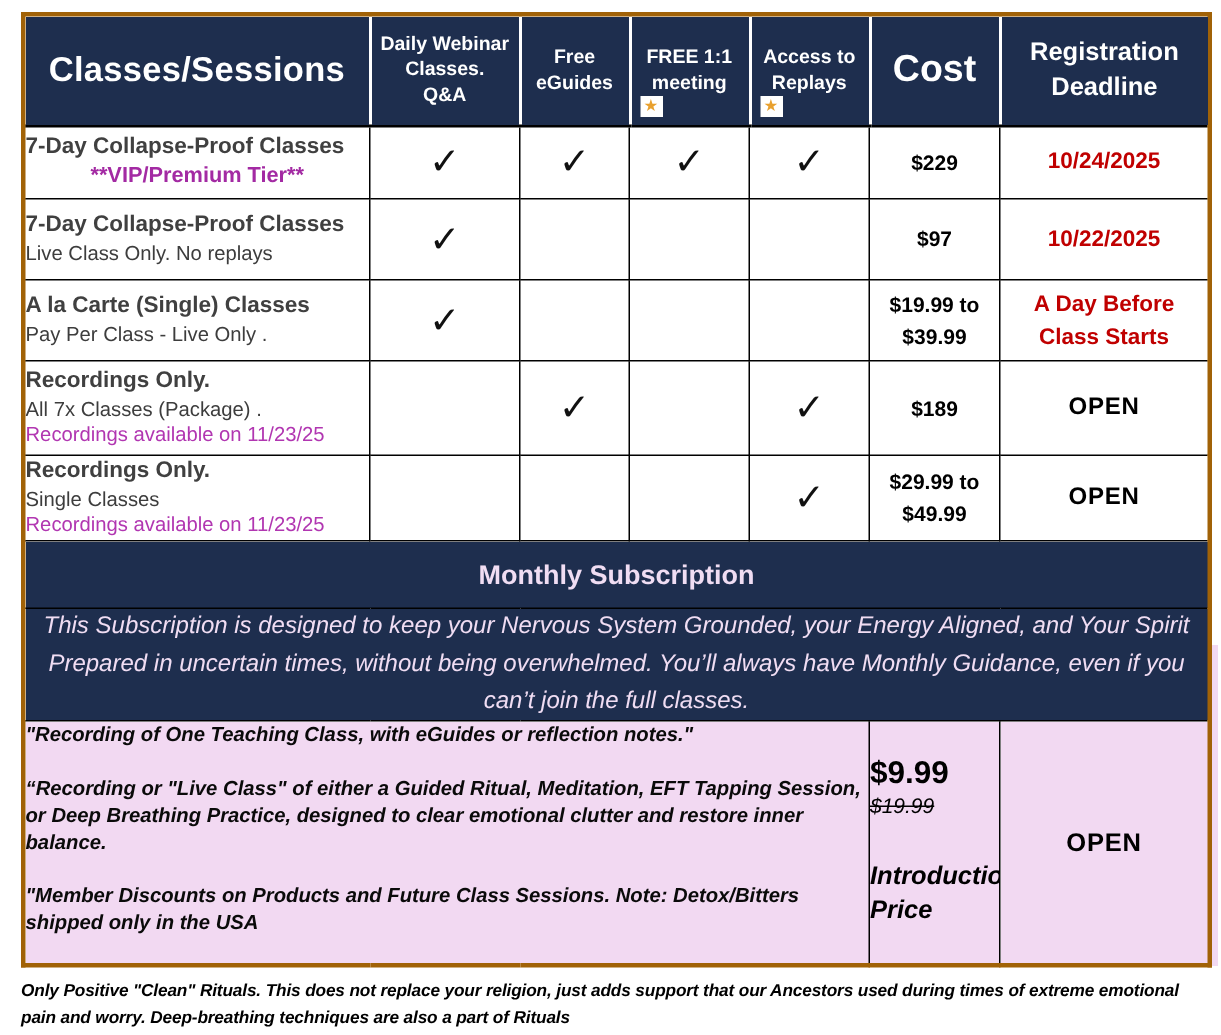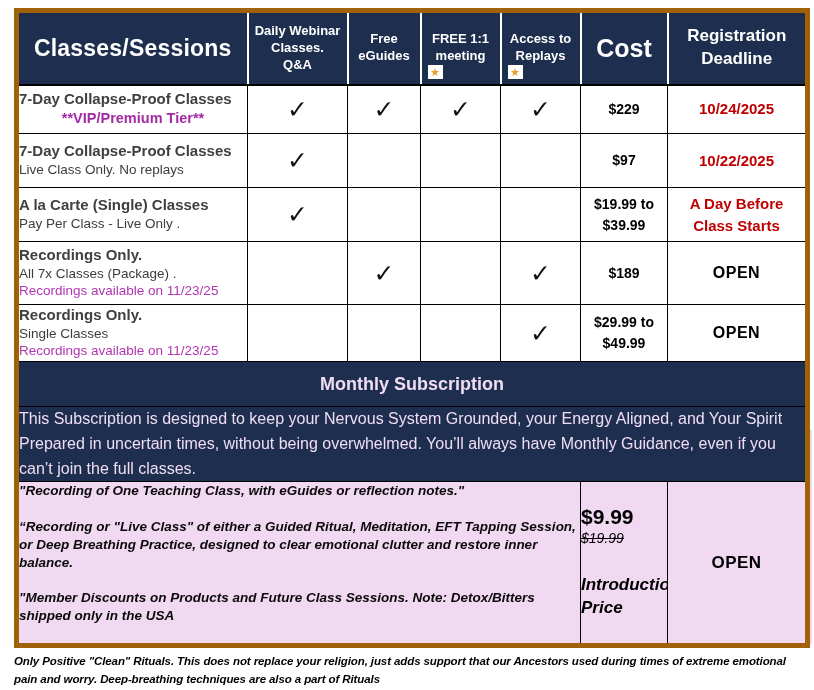--- a/index.html
+++ b/index.html
@@ -4,21 +4,21 @@
 <style>
   html,body{margin:0;padding:0;background:#ffffff;}
   .canvas{
     position:relative;width:814px;height:690px;background:#ffffff;overflow:hidden;
     font-family:"Liberation Sans","DejaVu Sans",sans-serif;color:#000;
   }
   .pink-strip{position:absolute;left:800px;top:430px;width:12px;height:214px;background:var(--pink);}
   table.main{
     position:absolute;left:14px;top:8px;width:791px;
     border-collapse:collapse;table-layout:fixed;background:#fff;
-    border:5px solid #a16207;
+    border:3px solid #a16207;
   }
   table.main th, table.main td{border:1px solid #000;padding:0;vertical-align:middle;overflow:hidden;}
   
   tr.hdr th{
     background:var(--navy);color:#fff;font-weight:bold;text-align:center;
     border-bottom:2px solid #000;position:relative;
   }
   tr.hdr th + th{border-left:2px solid #fff;}
   .h-classes{font-size:23px;letter-spacing:.2px;}
   .h-col{font-size:13px;line-height:1.3;}
@@ -41,22 +41,22 @@
   td.cost{text-align:center;font-weight:bold;font-size:14px;line-height:1.5;}
   td.dl{text-align:center;font-weight:bold;font-size:15px;line-height:1.45;}
   td.dl.red{color:var(--red);}
   td.dl.open{font-size:16px;letter-spacing:.5px;}
   
   td.band-title{
     background:var(--navy);color:var(--band_text);text-align:center;
     font-weight:bold;font-size:18px;
   }
   td.band-desc{
-    background:var(--navy);color:var(--band_text);
-    font-size:16px;line-height:1.55;padding:4px 24px;
+    background:var(--navy);color:var(--band_text);text-align:center;
+    font-style:italic;font-size:16px;line-height:1.55;padding:4px 24px;
   }
   
   tr.pinkrow td{background:var(--pink);}
   td.benefits{padding:8px 14px;vertical-align:top;text-align:left;}
   td.benefits p{margin:0 0 17px 0;font-weight:bold;font-style:italic;font-size:13.5px;line-height:1.35;color:#0a0a0a;}
   td.price-cell{text-align:left;vertical-align:middle;}
   .price{font-weight:bold;font-size:21px;line-height:1.1;}
   .old-price{font-style:italic;font-size:14px;text-decoration:line-through;margin-top:2px;}
   .price-note{font-weight:bold;font-style:italic;font-size:17px;line-height:1.35;margin-top:28px;}
   td.open-cell{text-align:center;font-weight:bold;font-size:17px;letter-spacing:.5px;}

